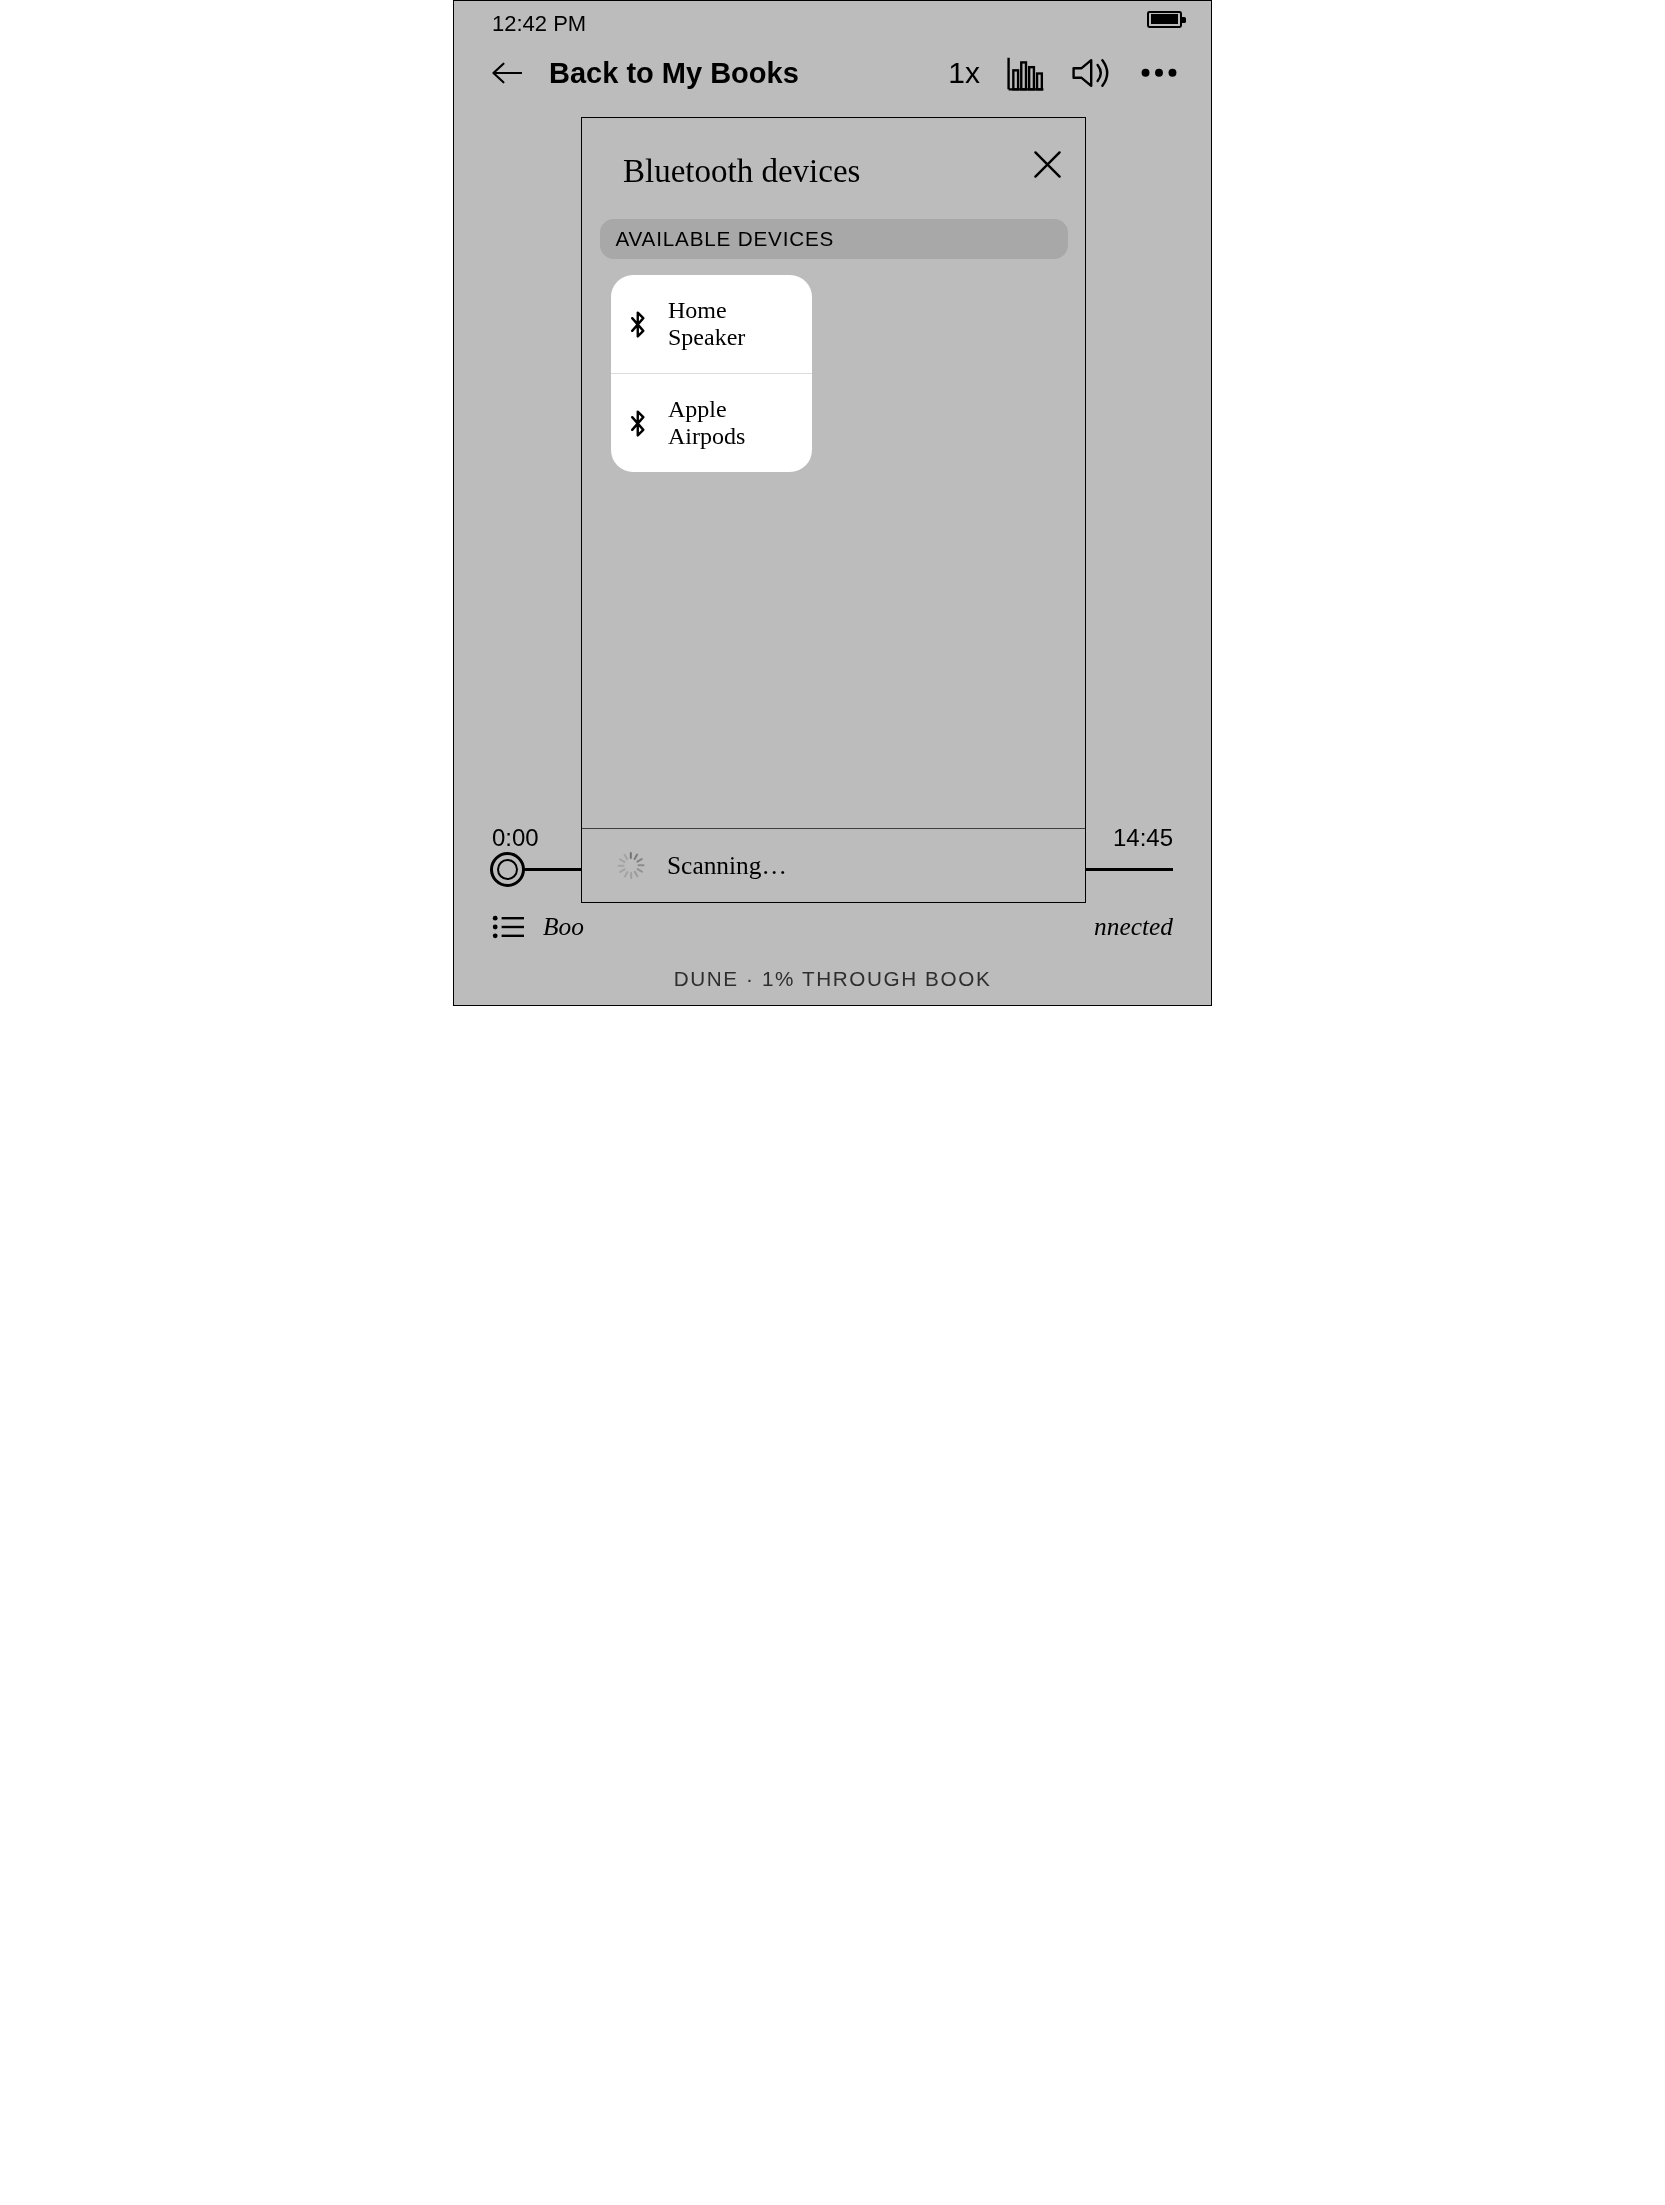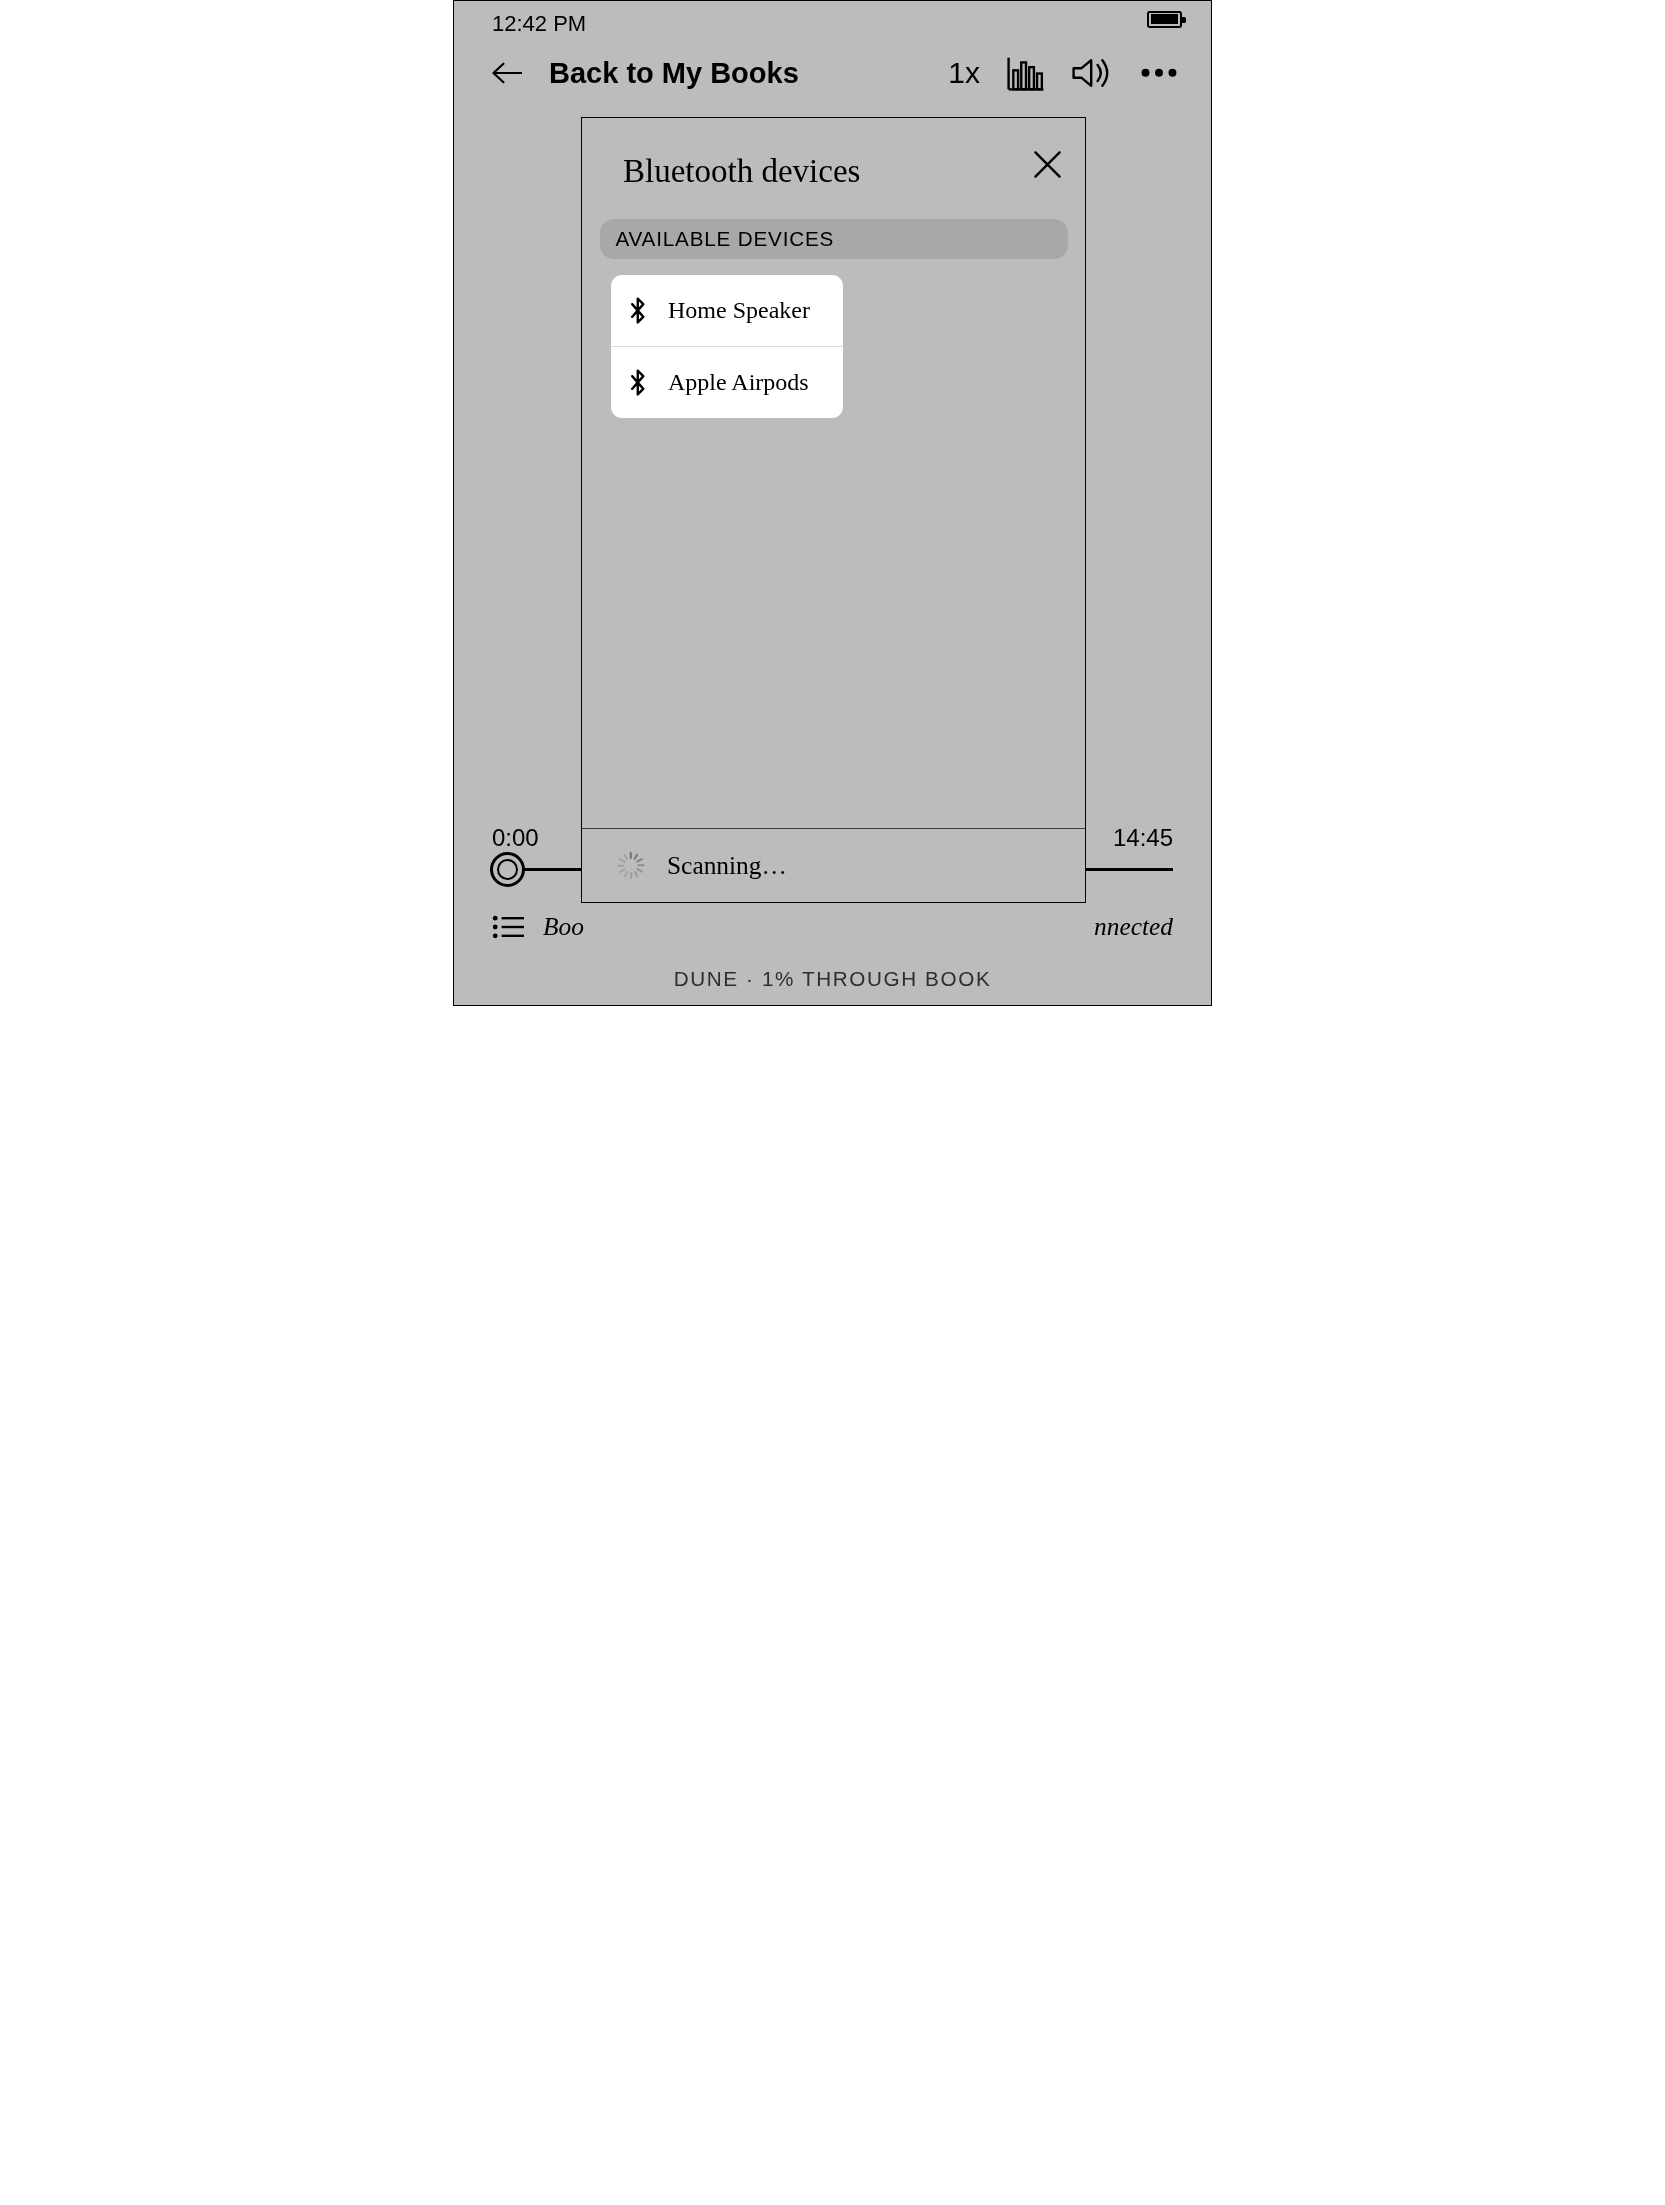--- a/index.html
+++ b/index.html
@@ -181,23 +181,23 @@
     background: #a8a8a8;
     padding: 8px 16px;
     font-family: -apple-system, "Helvetica Neue", Arial, sans-serif;
     font-size: 20.7px;
     letter-spacing: 0.8px;
     color: #000;
     border-radius: 14px;
   }
   .devices {
     margin: 16px 0 0 29px;
-    width: 232px;
+    width: 201px;
     background: #fff;
-    border-radius: 11px;
+    border-radius: 22px;
     overflow: hidden;
     box-shadow: 0 0 0 0 #000;
   }
   .device-row {
     display: flex;
     align-items: center;
     gap: 22px;
     padding: 22px 19px 22px 17.5px;
     font-family: Georgia, serif;
     font-size: 24px;

